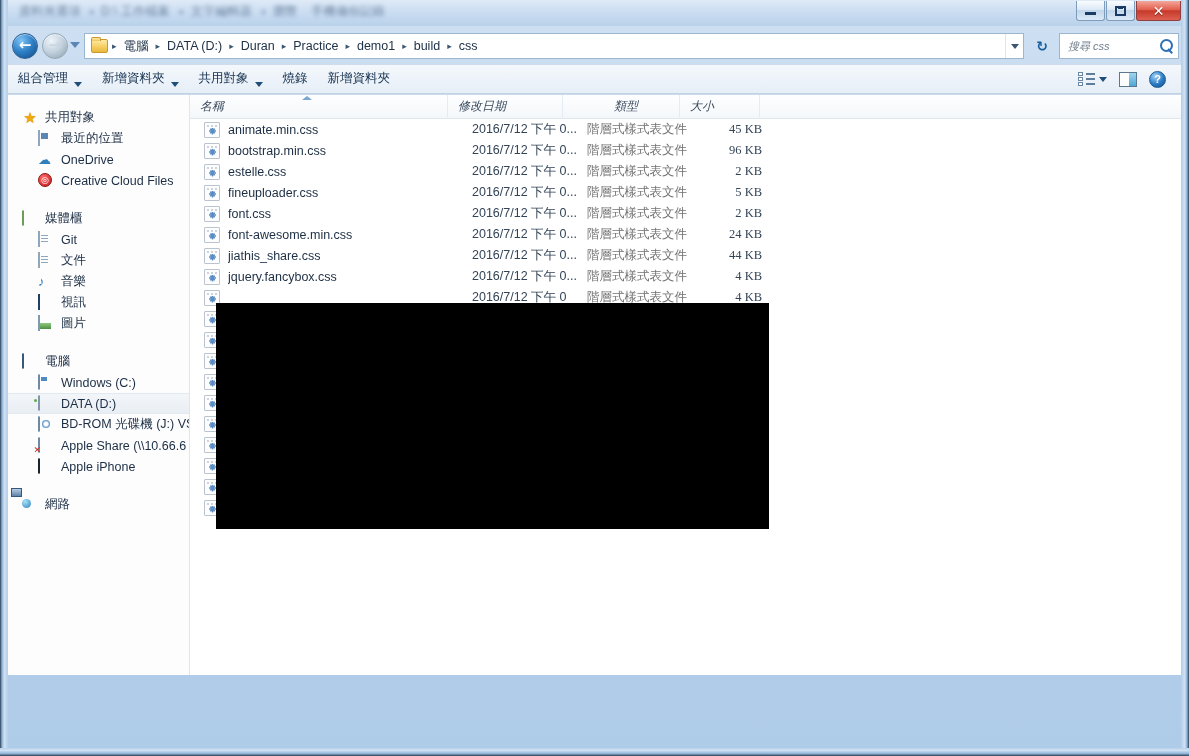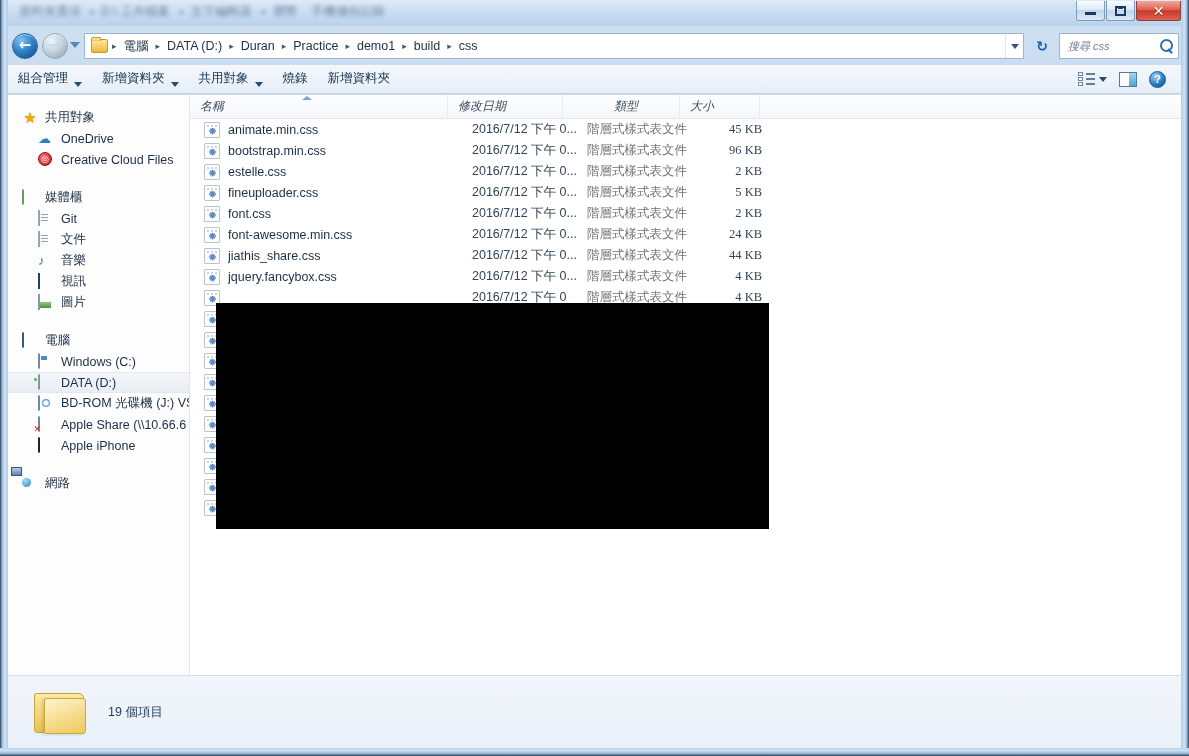--- a/index.html
+++ b/index.html
@@ -441,20 +441,24 @@
   <div id="body">
 
     <div id="sidebar">
 
       <div class="nav-group">
         <div class="nav-row">
           <span class="nav-ico ic-star">★</span>
           <span>共用對象</span>
         </div>
         <div class="nav-row child">
+          <span class="nav-ico"><span class="ic-recent"></span></span>
+          <span>最近的位置</span>
+        </div>
+        <div class="nav-row child">
           <span class="nav-ico ic-onedrive">☁</span>
           <span>OneDrive</span>
         </div>
         <div class="nav-row child">
           <span class="nav-ico">
               <span class="ic-cc">◎</span>
             </span>
           <span>Creative Cloud Files</span>
         </div>
       </div>
@@ -680,25 +684,17 @@
             <span class="f-date"></span>
             <span class="f-type"></span>
             <span class="f-size"></span>
           </div>
         </div>
 
       <div id="blackout"></div>
     </div>
   </div>
 
-  <div id="statusbar">
-    <div class="status-folder">
-      <span class="back"></span>
-        <span class="tab"></span>
-        <span class="front"></span>
-    </div>
-    <div class="status-text">19 個項目</div>
-  </div>
 
   <div class="frame-left"></div>
   <div class="frame-right"></div>
   <div class="frame-bottom"></div>
 </div>
 
 </body></html>

